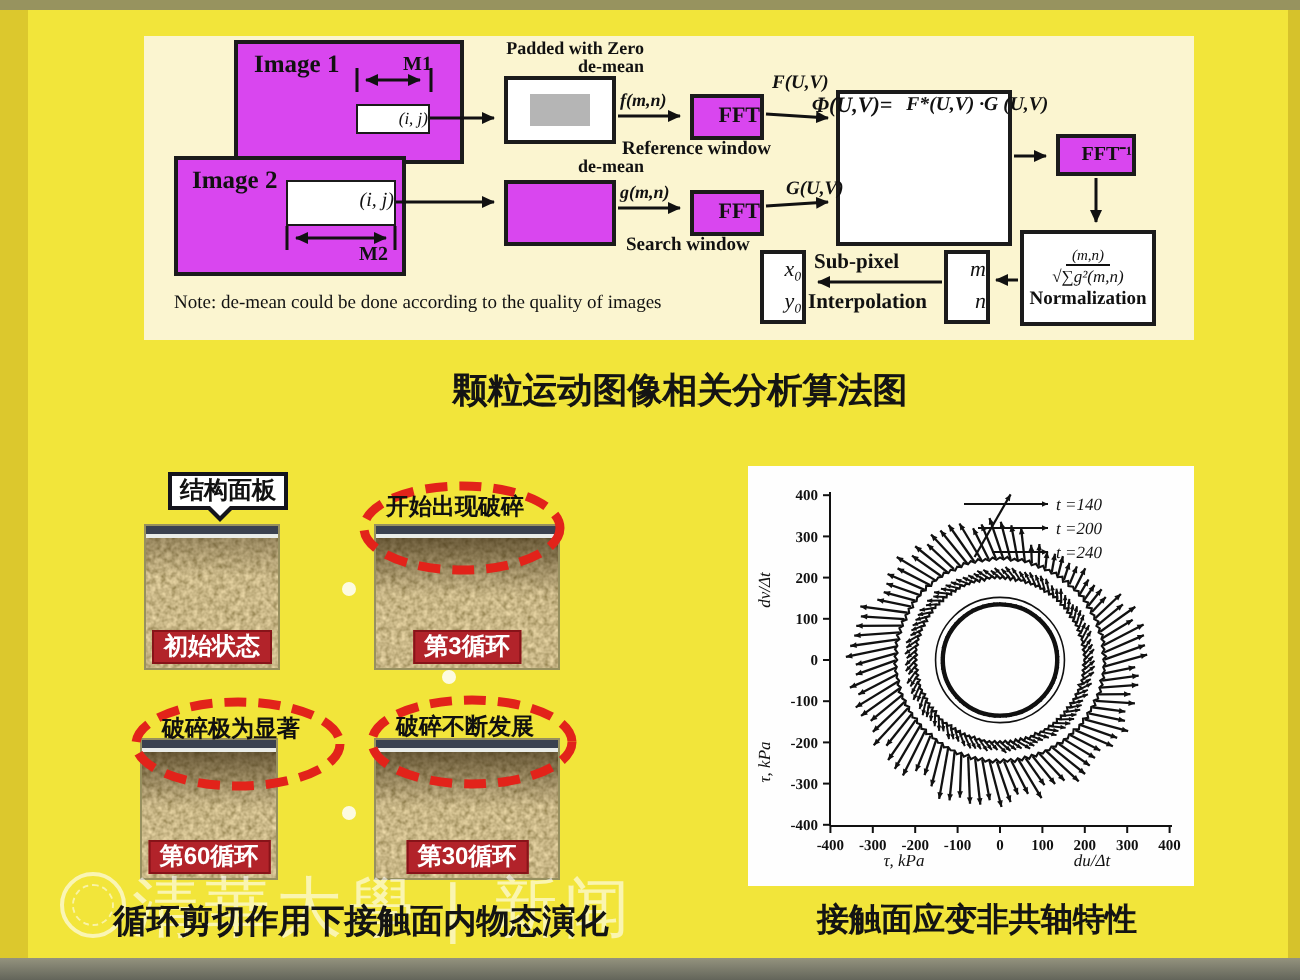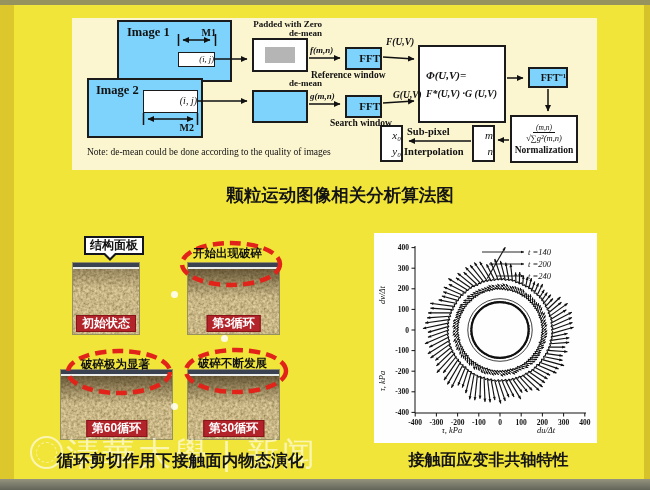--- a/index.html
+++ b/index.html
@@ -1,20 +1,20 @@
 <!DOCTYPE html>
 <html><head>
 <meta charset="utf-8">
 <style>
 *{margin:0;padding:0;box-sizing:border-box}
 body{width:650px;height:490px;position:relative;overflow:hidden;background:#f2e53a;font-family:"Liberation Sans",sans-serif;color:#111}
 .band{position:absolute;z-index:0}
 #flow-panel{position:absolute;left:72px;top:18px;width:525px;height:152px;background:#fbf5d0;z-index:1}
 svg.overlay{position:absolute;left:0;top:0;z-index:3;pointer-events:none}
-.gbox{position:absolute;background:#7dd3fc;border:2px solid #1b1b1b;z-index:2}
+.gbox{position:absolute;background:#d946ef;border:2px solid #1b1b1b;z-index:2}
 .wbox{position:absolute;background:#fff;border:2px solid #1b1b1b;z-index:2}
 .flabel{position:absolute;font-family:"Liberation Serif",serif;font-weight:bold;z-index:4;white-space:nowrap}
 .it{font-style:italic}
 .ctr{text-align:right}
 .cjk-cap{position:absolute;font-weight:900;color:#141414;text-align:center;z-index:6;white-space:nowrap}
 .photo{position:absolute;z-index:2;border:1px solid #97905f;background:#9c7f46}
 .pbar{position:absolute;left:0;top:0;right:0;height:4px;background:#3a4150;z-index:2}
 .pline{position:absolute;left:0;top:4px;right:0;height:2px;background:#e9ece9;z-index:2}
 .ptex{position:absolute;left:0;top:6px;width:100%;height:calc(100% - 6px)}
 .pshade{position:absolute;left:0;top:6px;width:100%;height:calc(100% - 6px);background:linear-gradient(rgba(45,30,6,.62),rgba(45,30,6,0) 45%)}
@@ -90,26 +90,26 @@
 
 <div class="flabel it" style="left:310px;top:45px;font-size:9px">f(m,n)</div>
 <div class="flabel it" style="left:310px;top:91px;font-size:9px">g(m,n)</div>
 <div class="gbox" style="left:345px;top:47px;width:37px;height:23px">
     <div class="flabel ctr" style="position:static;font-size:11px;line-height:19px">FFT</div>
   </div>
 <div class="gbox" style="left:345px;top:95px;width:37px;height:23px">
     <div class="flabel ctr" style="position:static;font-size:11px;line-height:19px">FFT</div>
   </div>
 <div class="flabel" style="left:311px;top:70px;font-size:9.5px">Reference window</div>
-<div class="flabel" style="left:330px;top:118px;font-size:9.5px">Search window</div>
+<div class="flabel" style="left:313px;top:118px;font-size:9.5px">Search window</div>
 
 <div class="flabel it" style="left:386px;top:37px;font-size:9.5px">F(U,V)</div>
 <div class="flabel it" style="left:393px;top:90px;font-size:9.5px">G(U,V)</div>
 
-<div class="wbox" style="left:418px;top:45px;width:88px;height:78px;display:flex;flex-direction:column;justify-content:center;gap:7px;padding-left:6px">
+<div class="wbox" style="left:418px;top:45px;width:88px;height:78px;display:flex;flex-direction:row;justify-content:center;gap:7px;padding-left:6px">
   <div class="flabel it" style="position:static;font-size:11px">Φ(U,V)=</div>
   <div class="flabel it" style="position:static;font-size:9.8px">F*(U,V) ·G (U,V)</div>
 </div>
 
 <div class="gbox" style="left:528px;top:67px;width:40px;height:21px">
     <div class="flabel ctr" style="position:static;font-size:10px;line-height:17px">FFT⁻¹</div>
   </div>
 
 <div class="wbox" style="left:510px;top:115px;width:68px;height:48px;display:flex;flex-direction:column;align-items:center;justify-content:center">
   <div class="normline" style="font-size:7.5px;border-bottom:1px solid #111;padding:0 3px;line-height:9px">(m,n)</div>
@@ -154,21 +154,21 @@
 </div>
 <div class="photo" style="left:187px;top:262px;width:93px;height:73px">
   <div class="pbar"></div>
     <div class="pline"></div>
   <svg class="ptex">
       <rect width="100%" height="100%" filter="url(#soilf)"></rect>
     </svg>
   <div class="pshade"></div>
   <div class="plabel">第3循环</div>
 </div>
-<div class="photo" style="left:60px;top:369px;width:113px;height:71px">
+<div class="photo" style="left:70px;top:369px;width:69px;height:71px">
   <div class="pbar"></div>
     <div class="pline"></div>
   <svg class="ptex">
       <rect width="100%" height="100%" filter="url(#soilf)"></rect>
     </svg>
   <div class="pshade"></div>
   <div class="plabel">第60循环</div>
 </div>
 <div class="photo" style="left:187px;top:369px;width:93px;height:71px">
   <div class="pbar"></div>

